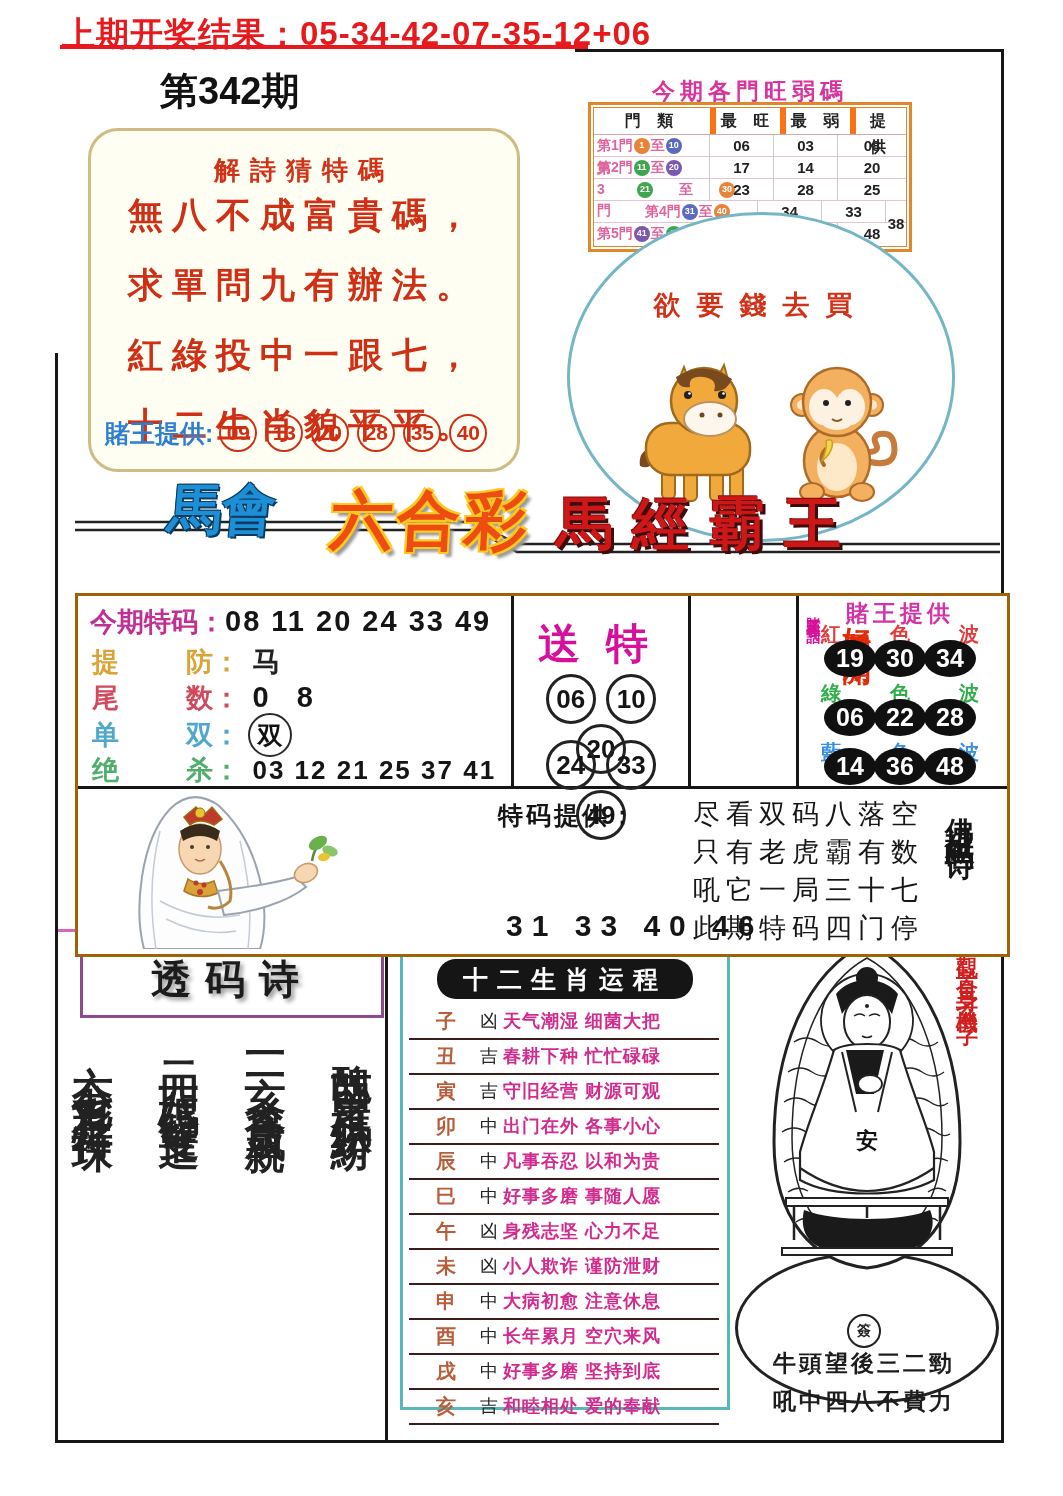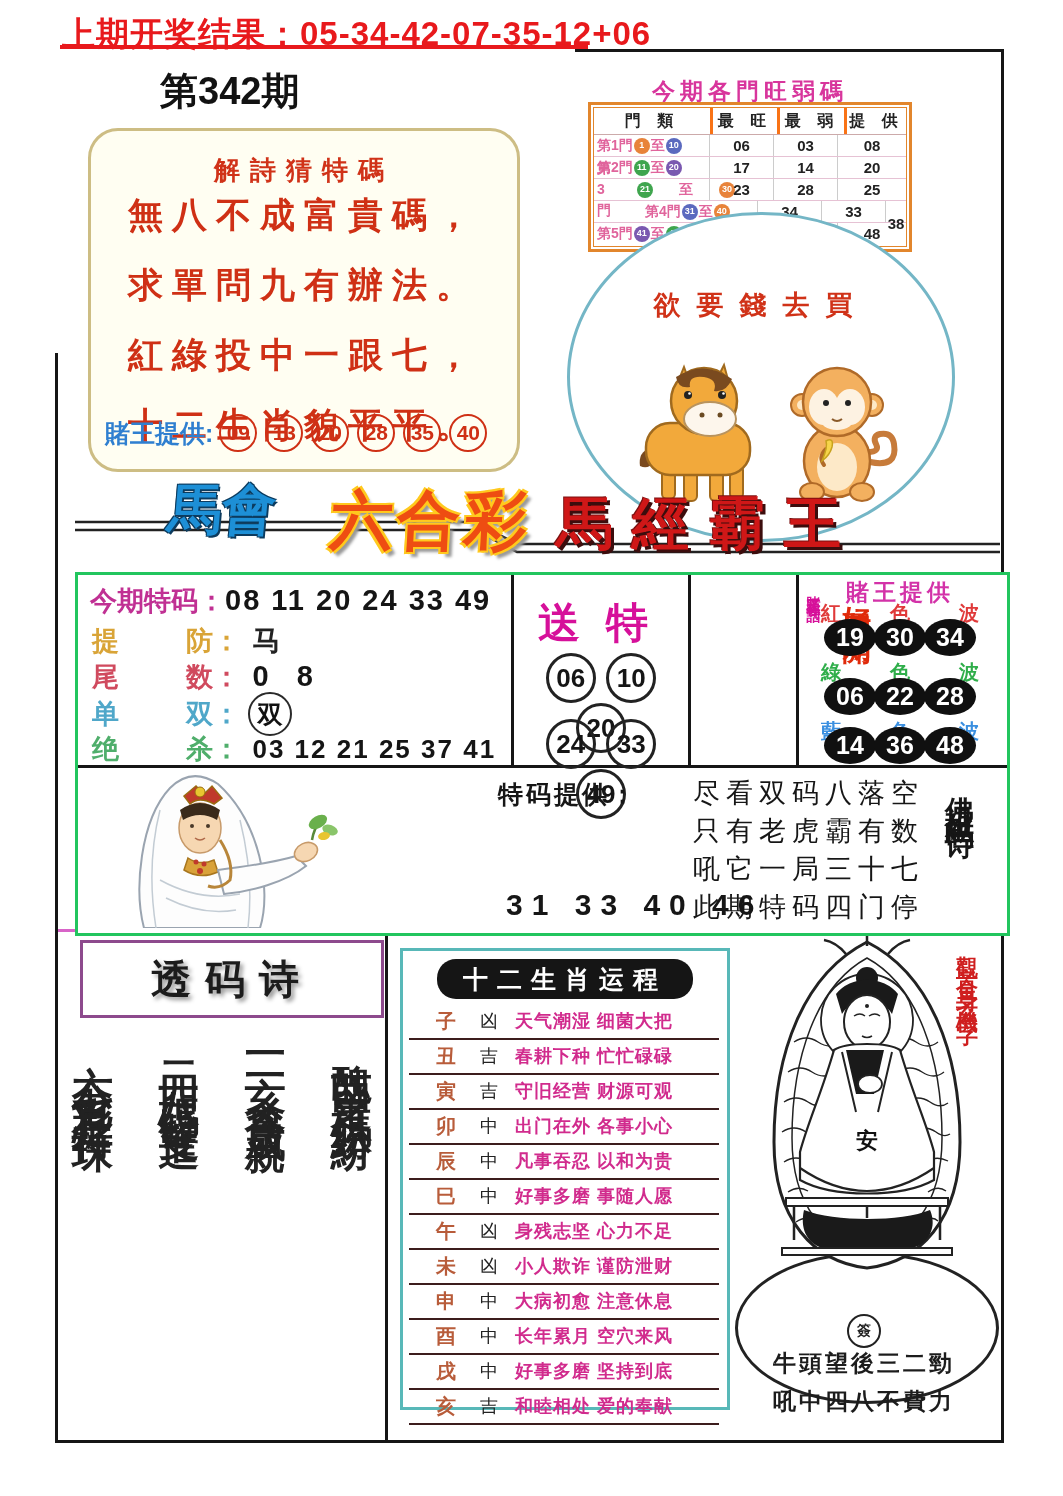--- a/index.html
+++ b/index.html
@@ -18,41 +18,41 @@
   .poem-title{font-size:26px;font-weight:bold;color:#d03218;letter-spacing:10px;text-align:center;}
   .poem-line{font-size:35px;font-weight:bold;color:#cf3015;letter-spacing:9px;text-align:center;line-height:70px;white-space:nowrap;}
   .provider{font-size:25px;font-weight:bold;color:#2f7fd0;}
   .rc{display:inline-flex;align-items:center;justify-content:center;width:38px;height:38px;border:2px solid #cf3015;
       border-radius:50%;color:#cf3015;font-size:21px;font-weight:bold;margin:0 2px;box-sizing:border-box;}
   
   .st-title{font-size:23px;font-weight:bold;color:#d8359c;letter-spacing:5px;text-align:center;}
   .st-wrap{border:3px solid #e2862c;padding:2px;background:#fff;}
   .st-inner{border:1px solid #e2862c;width:100%;height:100%;box-sizing:border-box;display:flex;flex-direction:column;}
   .st-hrow{display:flex;height:26px;line-height:26px;border-bottom:1px solid #caa;}
-  .st-hcell{font-size:16px;font-weight:bold;color:#222;text-align:center;letter-spacing:6px;border-right:3px solid #f97316;}
+  .st-hcell{font-size:16px;font-weight:bold;color:#222;text-align:center;letter-spacing:6px;border-right:6px solid #f97316;}
   .st-row{display:flex;height:21px;line-height:21px;border-bottom:1px solid #e6c2d4;}
   .st-row:last-child{border-bottom:none;}
   .st-gate{font-size:14px;font-weight:bold;color:#e0649c;display:flex;align-items:center;gap:1px;padding-left:3px;border-right:1px solid #ccc;box-sizing:border-box;}
   .st-val{font-size:15px;font-weight:bold;color:#222;text-align:center;border-right:1px solid #ccc;box-sizing:border-box;}
   .st-val:last-child,.st-hcell:last-child{border-right:none;}
   .mball{display:inline-flex;align-items:center;justify-content:center;width:16px;height:16px;border-radius:50%;
          color:#fff;font-size:9px;font-weight:bold;flex:none;}
   .b-orange{background:#e8833a;} .b-blue{background:#5b6abf;} .b-green{background:#3fa54e;} .b-purple{background:#7a58b0;}
   
   .hint-ellipse{border:3px solid #74b6c6;border-radius:50%;background:#fff;}
   .hint-text{font-size:27px;font-weight:bold;color:#d03218;letter-spacing:16px;text-align:center;}
   
   .brand-left{font-size:54px;font-weight:900;color:#1d8fd6;transform:skewX(-5deg);
     text-shadow:2px 2px 0 #0c3b5e,-1px -1px 0 #0c3b5e,1px -1px 0 #0c3b5e,-1px 1px 0 #0c3b5e;}
   .brand-mid{font-size:63px;font-weight:900;color:#ee4d12;letter-spacing:4px;transform:skewX(-3deg);
     text-shadow:-2px -2px 0 #ffc91e,2px -2px 0 #ffc91e,-2px 2px 0 #ffc91e,2px 2px 0 #ffc91e,5px 5px 3px #999;}
   .brand-right{font-size:57px;font-weight:900;color:#cf1717;letter-spacing:19px;
     text-shadow:3px 3px 0 #3c0d0d,-1px -1px 0 #7a1010;}
   
-  .main-box{border:3px solid #22c55e;background:#fff;}
+  .main-box{border:3px solid #a16207;background:#fff;margin-top:21px;}
   .label-pair{display:inline-flex;justify-content:space-between;width:148px;font-size:27px;font-weight:bold;}
   .bignum{font-size:29px;font-weight:bold;color:#151515;letter-spacing:2px;white-space:nowrap;}
   .circ{display:inline-flex;align-items:center;justify-content:center;border:2px solid #2a2a2a;border-radius:50%;box-sizing:border-box;}
   .songte-title{font-size:42px;font-weight:bold;color:#d6109a;letter-spacing:26px;text-align:center;white-space:nowrap;}
   .songte-ball{width:50px;height:50px;border:3px solid #222;border-radius:50%;display:inline-flex;align-items:center;justify-content:center;
                font-size:26px;font-weight:bold;color:#151515;margin:0 3px;box-sizing:border-box;}
   .luck-small{font-size:14px;font-weight:bold;color:#d6109a;letter-spacing:2px;}
   .luck-big{font-size:29px;font-weight:bold;color:#e02a0a;letter-spacing:5px;}
   .waves-title{font-size:23px;font-weight:bold;color:#d332a8;letter-spacing:4px;text-align:center;}
   .wave-label{display:flex;justify-content:space-between;font-size:20px;font-weight:bold;padding:0 22px;}
@@ -70,21 +70,21 @@
   .touma-cols{display:flex;flex-direction:row-reverse;justify-content:space-between;}
   .touma-col{writing-mode:vertical-rl;text-orientation:upright;font-size:41px;color:#222;letter-spacing:11px;
              font-family:"Liberation Serif",serif;font-weight:600;}
   
   .zf-box{border:3px solid #58b8b8;background:#fff;box-sizing:border-box;}
   .zf-header{width:256px;height:40px;margin:8px auto 6px auto;background:#151515;border-radius:19px;color:#fff;
              font-size:25px;font-weight:bold;letter-spacing:9px;display:flex;align-items:center;justify-content:center;}
   .zf-row{height:33px;line-height:31px;border-bottom:2px solid #3c1d1d;margin:0 8px 0 6px;display:flex;align-items:center;}
   .zf-z{color:#b85c3a;font-weight:bold;font-size:20px;width:30px;text-align:center;margin-left:22px;font-family:"Liberation Serif",serif;}
   .zf-l{color:#222;font-size:18px;width:28px;text-align:center;margin-left:14px;}
-  .zf-t{color:#d12b8d;font-weight:bold;font-size:18px;letter-spacing:1px;margin-left:12px;white-space:nowrap;}
+  .zf-t{color:#d12b8d;font-weight:bold;font-size:18px;letter-spacing:1px;white-space:nowrap;}
   
   .gd-ellipse{border:3px solid #222;border-radius:50%;background:#fff;}
   .gd-title{font-size:29px;font-weight:bold;color:#cf1f1f;letter-spacing:9px;text-align:center;}
   .gd-seal{width:34px;height:34px;border:2px solid #222;border-radius:50%;display:flex;align-items:center;justify-content:center;
            font-size:14px;font-weight:bold;color:#222;box-sizing:border-box;}
   .gd-line{font-size:23px;font-weight:bold;color:#1c1c1c;letter-spacing:3px;text-align:center;white-space:nowrap;}
   .gd-side{font-size:22px;font-weight:bold;color:#cf1f1f;letter-spacing:11px;}
 </style>
 </head>
 <body>

